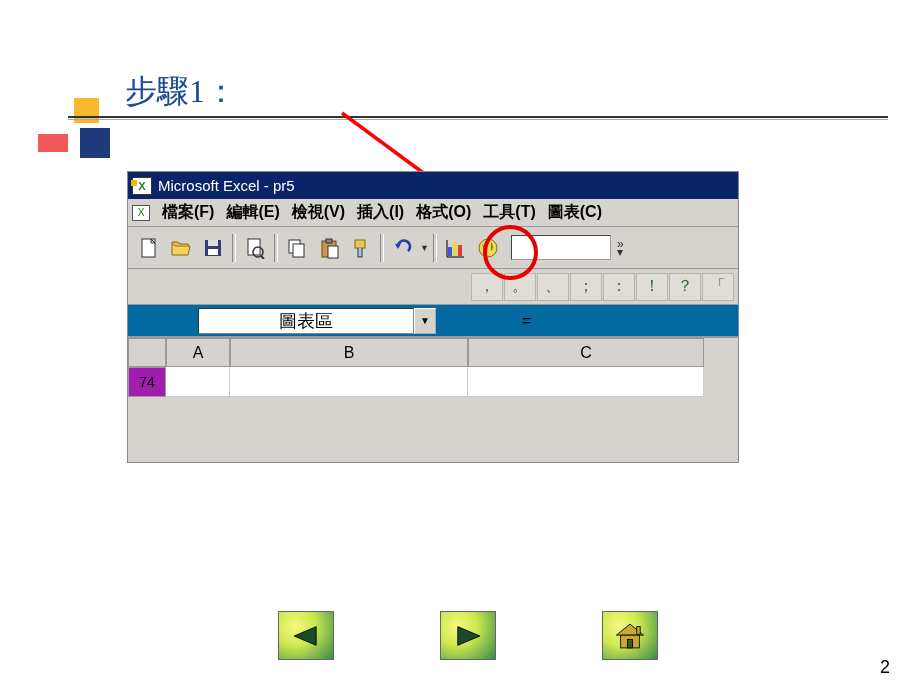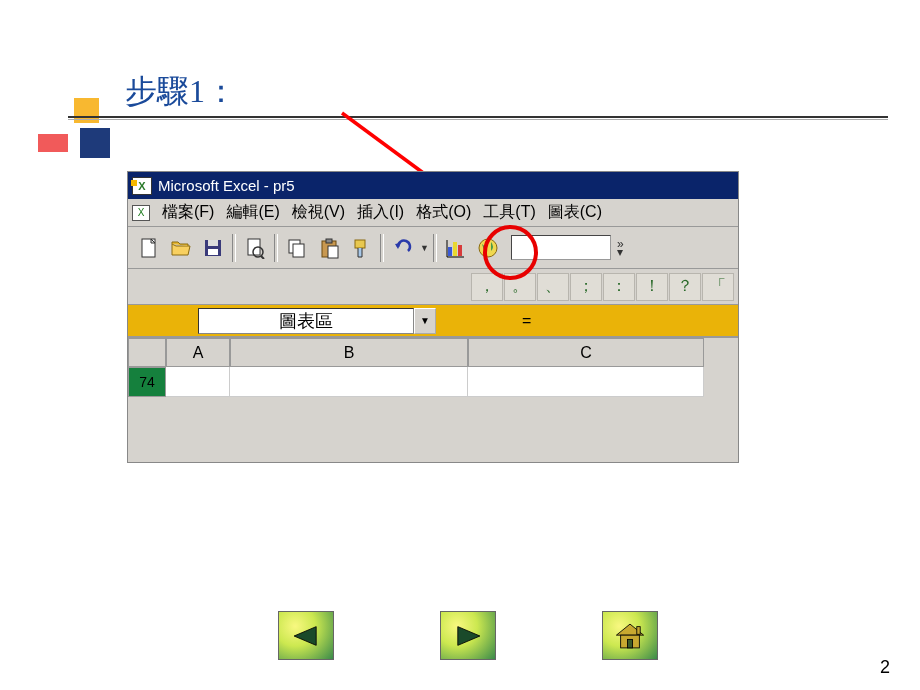--- a/index.html
+++ b/index.html
@@ -25,50 +25,50 @@
     .excel-box { position: absolute; top: 171px; left: 127px; width: 612px; height: 292px; border: 1px solid #888; background: #d6d3ce; }
 
     
     .titlebar { background: #0a246a; height: 27px; display: flex; align-items: center; padding: 0 4px; color: #fff; font-size: 15px; font-family: Arial, sans-serif; }
     .xl-icon { width: 20px; height: 18px; background: #fff; border: 1px solid #333; display: flex; align-items: center; justify-content: center; font-size: 11px; font-weight: bold; color: #2a7a2a; margin-right: 6px; position: relative; }
     .xl-icon::before { content: ""; position: absolute; left: -2px; top: 2px; width: 6px; height: 6px; background: #f5b800; }
 
     
     .menubar { background: #d6d3ce; height: 28px; display: flex; align-items: center; padding: 0 4px; gap: 0; border-bottom: 1px solid #999; }
     .menubar .xl-small { width: 18px; height: 16px; background: #fff; border: 1px solid #555; font-size: 10px; color: #1a7a1a; display: flex; align-items: center; justify-content: center; margin-right: 6px; }
-    .menu-item { font-size: 16px; padding: 16px 6px; color: #000; font-family: "MingLiU", sans-serif; }
+    .menu-item { font-size: 16px; padding: 16px 6px; color: #000; font-family: "MingLiU", sans-serif; font-weight: bold; }
 
     
     .toolbar { background: #d6d3ce; height: 42px; display: flex; align-items: center; padding: 0 6px; gap: 2px; border-bottom: 1px solid #999; }
     .tbtn { width: 30px; height: 30px; border: 1px solid transparent; display: flex; align-items: center; justify-content: center; position: relative; }
     .tsep { width: 4px; height: 28px; border-left: 1px solid #888; border-right: 1px solid #fff; margin: 0 2px; }
     .dd-combo { width: 100px; height: 25px; background: #fff; border: 1px inset #999; margin-left: 6px; }
     .more-arrows { font-size: 12px; line-height: 8px; color: #333; margin-left: 4px; }
 
     
     .symbar { background: #d6d3ce; height: 36px; display: flex; align-items: center; justify-content: flex-end; padding-right: 4px; border-bottom: 1px solid #999; }
     .symbtn { width: 32px; height: 28px; border: 1px solid #b8b5ae; background: #e0ddd6; display: flex; align-items: center; justify-content: center; font-size: 16px; color: #2a6a2a; font-family: "MingLiU"; margin-left: 1px; }
 
     
-    .fbar { background: #eab308; height: 32px; display: flex; align-items: center; padding: 0 2px; border-bottom: 1px solid #999; }
+    .fbar { background: #0369a1; height: 32px; display: flex; align-items: center; padding: 0 2px; border-bottom: 1px solid #999; }
     .namebox { width: 216px; height: 26px; background: #fff; border: 1px inset #888; font-size: 18px; font-family: "MingLiU"; display: flex; align-items: center; justify-content: center; margin-left: 68px; }
     .dd-arrow { width: 22px; height: 26px; background: #d6d3ce; border: 1px outset #fff; display: flex; align-items: center; justify-content: center; font-size: 10px; }
     .eq { margin-left: 86px; font-size: 16px; color: #000; }
 
     
     .colhdr { display: flex; height: 30px; background: #d6d3ce; border-top: 1px solid #999; }
     .rowhead-corner { width: 38px; background: #d6d3ce; border: 1px solid #999; }
     .colh { border: 1px solid #999; background: #d6d3ce; display: flex; align-items: center; justify-content: center; font-size: 16px; font-family: Arial; }
     .colA { width: 64px; }
     .colB { width: 238px; }
     .colC { width: 236px; }
 
     
     .sheetrow { display: flex; height: 30px; }
-    .rhead { width: 38px; background: #15803d; border: 1px solid #999; display: flex; align-items: center; justify-content: center; font-size: 14px; }
+    .rhead { width: 38px; background: #a21caf; border: 1px solid #999; display: flex; align-items: center; justify-content: center; font-size: 14px; }
     .cell { border-right: 1px solid #ccc; border-bottom: 1px solid #ccc; background: #fff; }
     .cA { width: 64px; } .cB { width: 238px; } .cC { width: 236px; }
 
     
     .red-circle { position: absolute; top: 53px; left: 355px; width: 55px; height: 55px; border: 4px solid #e80000; border-radius: 50%; pointer-events: none; }
 
     
     .nav-row { position: absolute; bottom: 30px; left: 278px; display: flex; gap: 106px; }
     .navbtn { width: 56px; height: 49px; background: radial-gradient(circle at 30% 30%, #f8f880 0%, #cce850 40%, #3a8a4a 100%); border: 1px solid #666; display: flex; align-items: center; justify-content: center; }
     .navbtn svg { width: 34px; height: 30px; }

